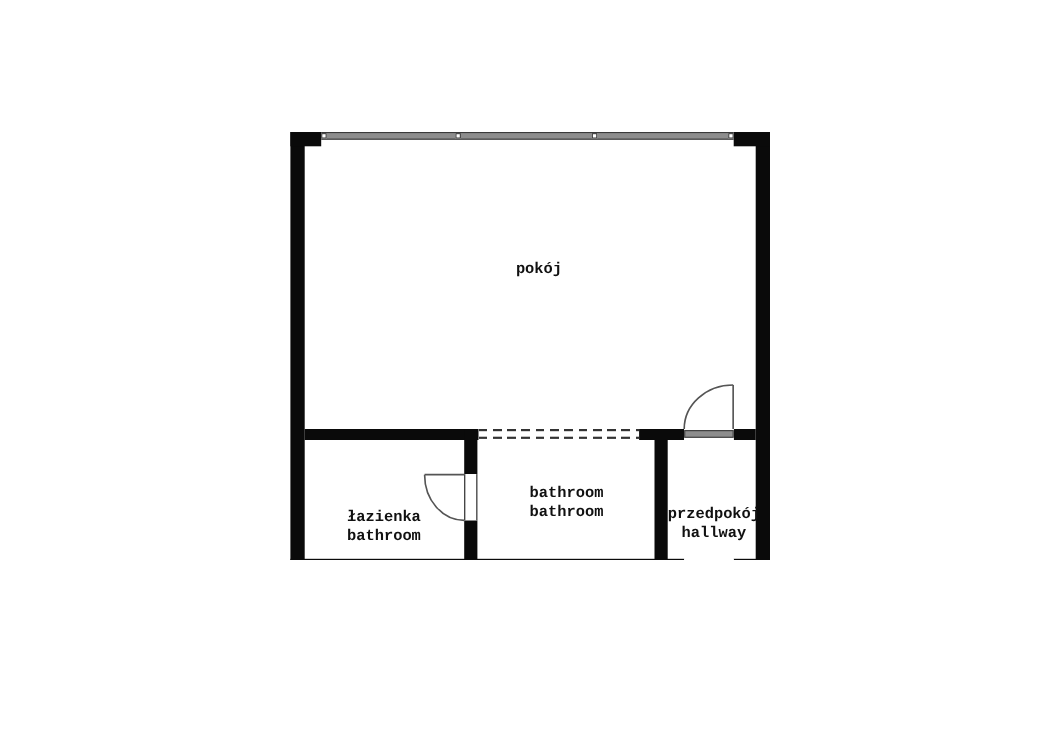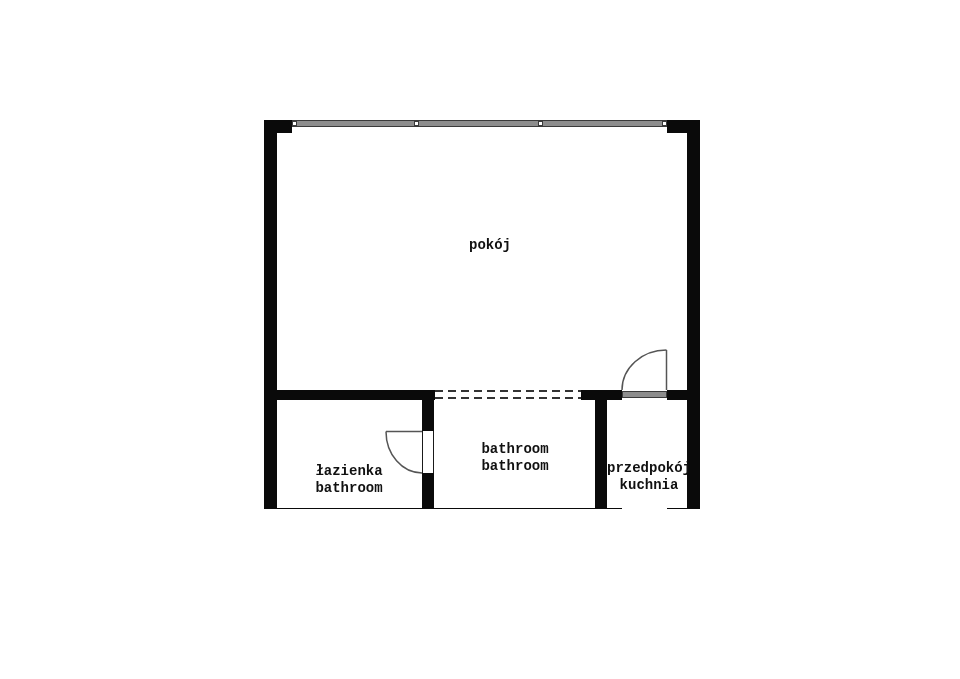--- a/index.html
+++ b/index.html
@@ -99,16 +99,16 @@
   <div class="room-label" style="left:249px;top:463px;width:200px">
     <span>łazienka</span>
     <span>bathroom</span>
   </div>
   <div class="room-label" style="left:415px;top:441px;width:200px">
     <span>bathroom</span>
     <span>bathroom</span>
   </div>
   <div class="room-label" style="left:549px;top:460px;width:200px">
     <span>przedpokój</span>
-    <span>kuchnia</span>
+    <span>hallway</span>
   </div>
 
 </div>
 
 </body></html>

